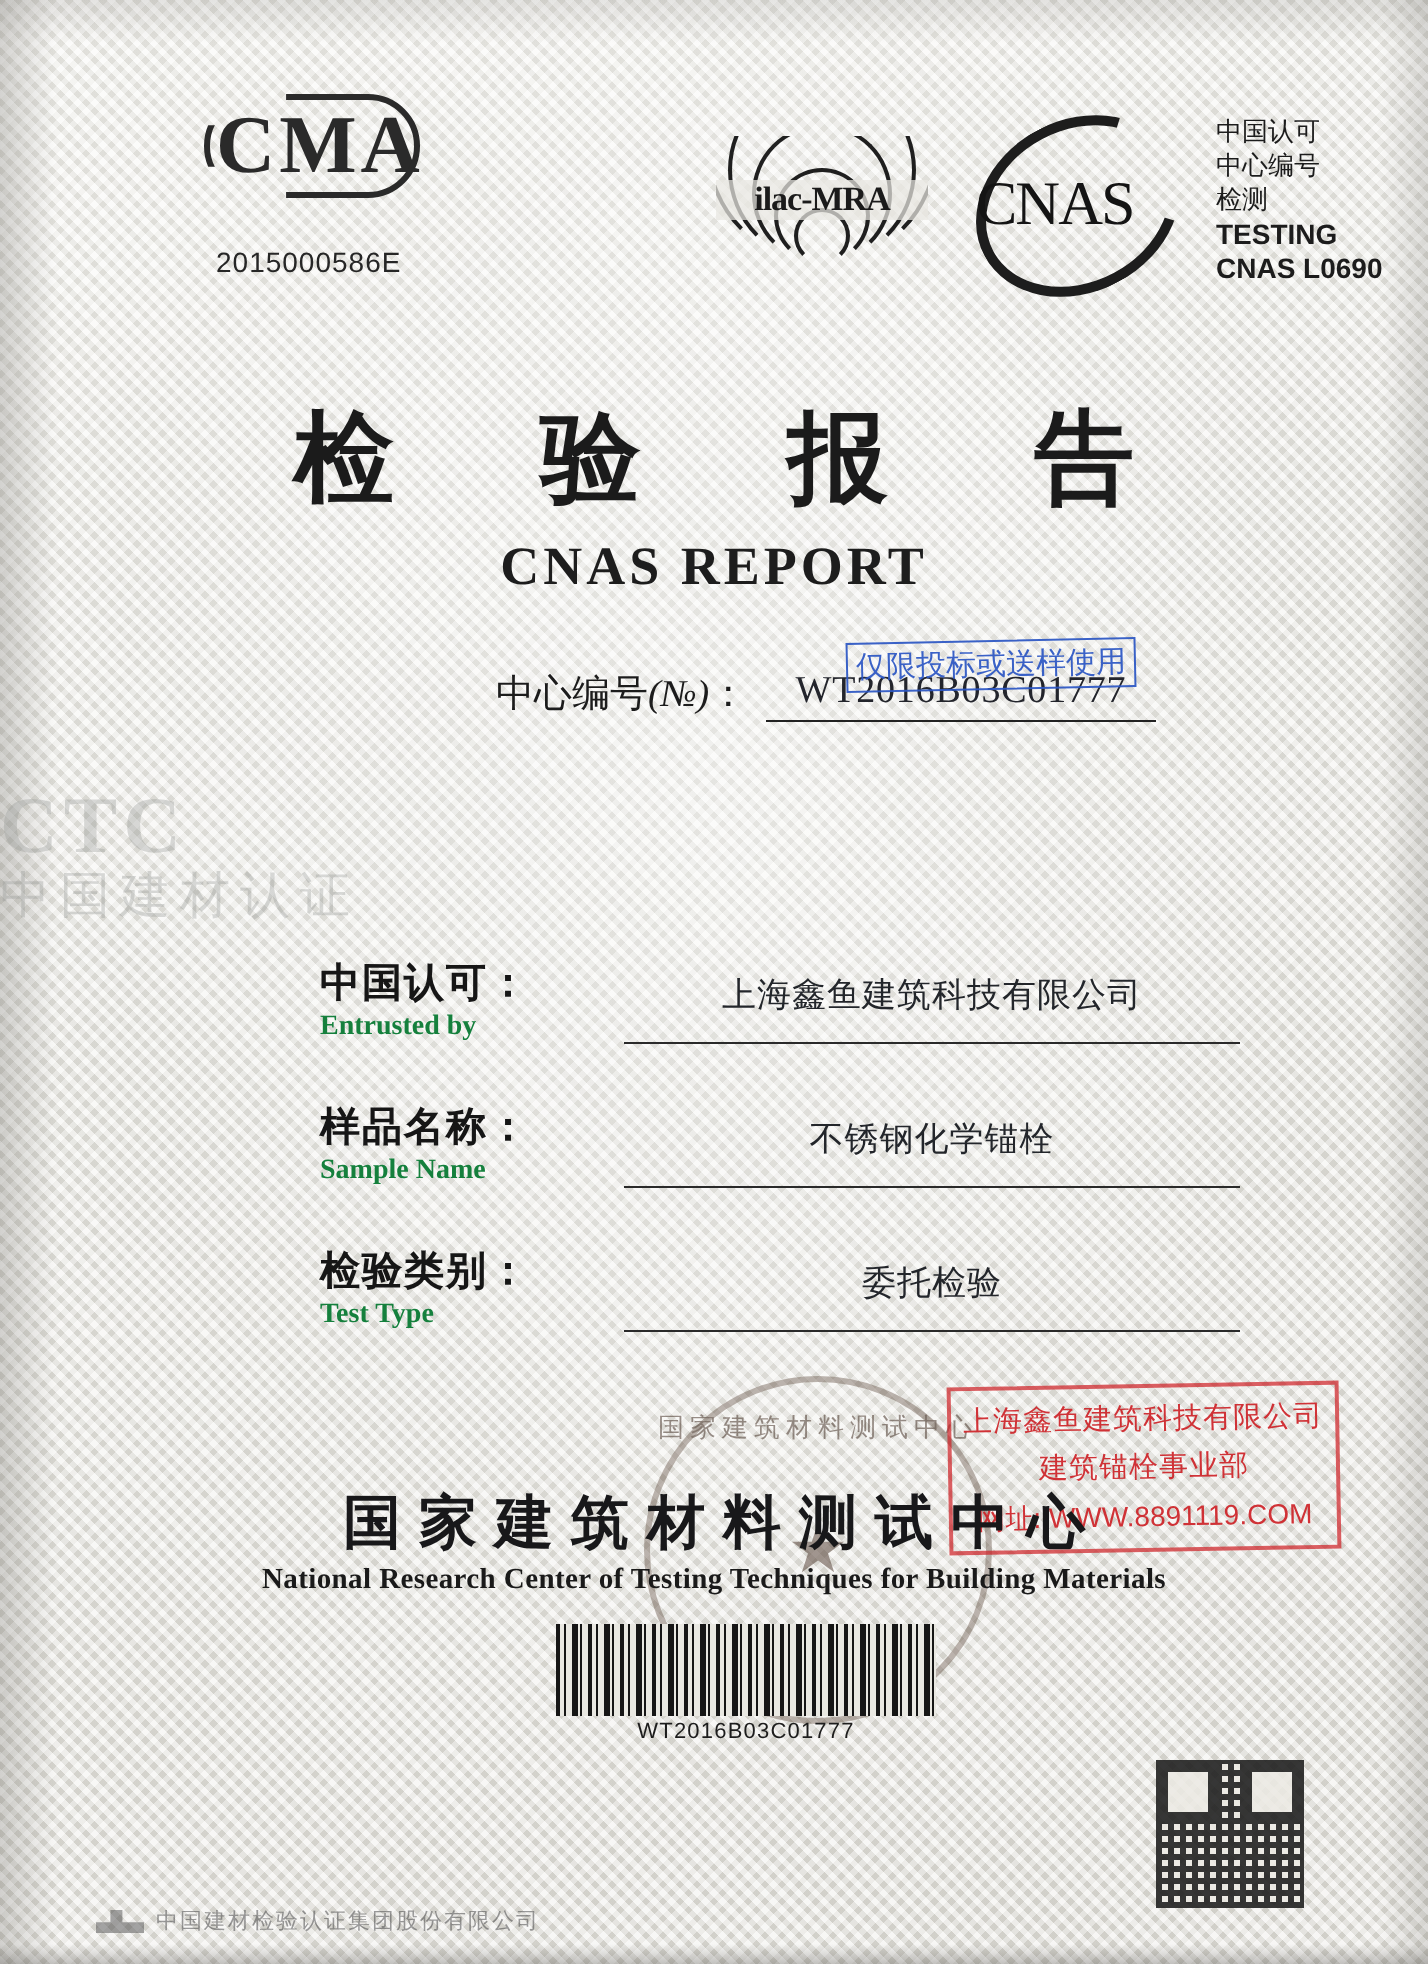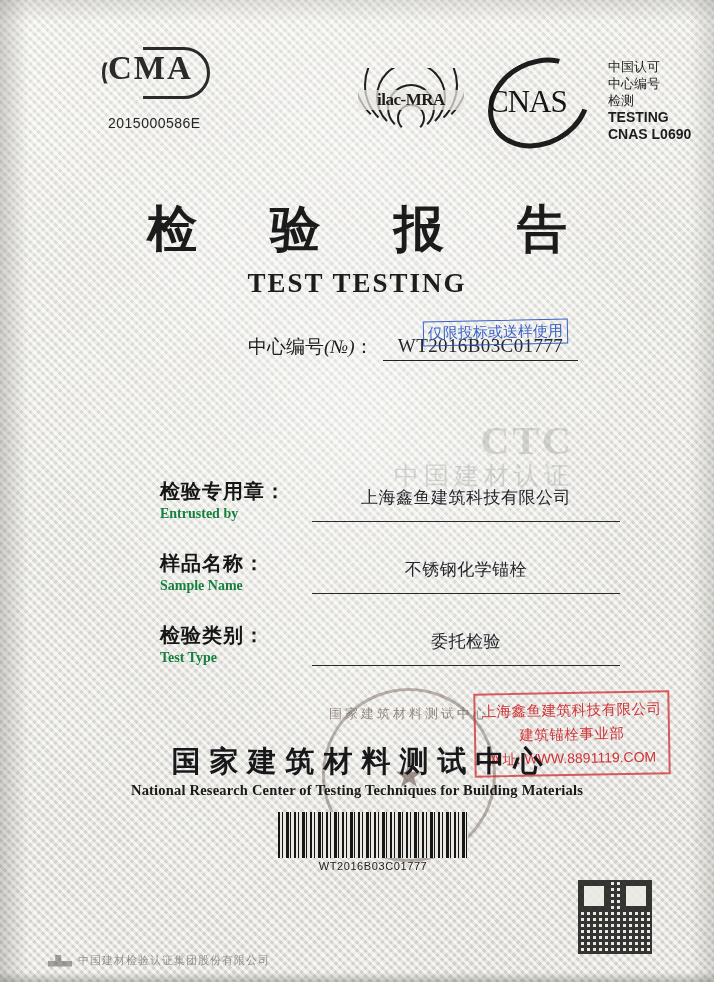--- a/index.html
+++ b/index.html
@@ -45,21 +45,21 @@
 
   
   .cma-block {
     position: absolute;
     left: 108px;
     top: 52px;
     width: 180px;
   }
   .cma-logo {
     font-family: "Liberation Serif", serif;
-    font-size: 33px;
+    font-size: 41px;
     font-weight: bold;
     letter-spacing: 2px;
     color: #2a2a2a;
     line-height: 1;
     position: relative;
     display: inline-block;
   }
   .cma-logo::before {
     content: "";
     position: absolute;
@@ -237,24 +237,23 @@
     opacity: 0.92;
     white-space: nowrap;
   }
 
   
   .watermark {
     position: absolute;
     left: 0;
     top: 392px;
     width: 574px;
-    text-align: right;
+    text-align: left;
     color: rgba(150,152,150,0.35);
     pointer-events: none;
-    margin-top: 28px;
   }
   .watermark .wm-mark {
     font-family: "Liberation Serif", serif;
     font-size: 40px;
     font-weight: bold;
     letter-spacing: 3px;
     line-height: 42px;
   }
   .watermark .wm-text {
     font-family: Liberation Mono, monospace;
@@ -517,38 +516,38 @@
     </div>
     <div class="cnas-lines">
       <div class="cn">中国认可</div>
       <div class="cn">中心编号</div>
       <div class="cn">检测</div>
       <div class="en">TESTING</div>
       <div class="en">CNAS L0690</div>
     </div>
 
     <div class="title-cn">检 验 报 告</div>
-    <div class="title-en">TEST   TESTING</div>
+    <div class="title-en">CNAS   REPORT</div>
 
     <div class="centerno-row">
       <div class="centerno-label">
         <span>中心编号</span><span class="no">(№)</span><span>：</span>
       </div>
       <div class="centerno-value">WT2016B03C01777</div>
       <div class="stamp-blue">仅限投标或送样使用</div>
     </div>
 
     <div class="watermark">
       <div class="wm-mark">CTC</div>
       <div class="wm-text">中国建材认证</div>
     </div>
 
     <div class="fields">
       <div class="field-row">
-        <div class="field-label-cn">检验专用章：</div>
+        <div class="field-label-cn">中国认可：</div>
         <div class="field-label-en">Entrusted by</div>
         <div class="field-value">上海鑫鱼建筑科技有限公司</div>
       </div>
       <div class="field-row">
         <div class="field-label-cn">样品名称：</div>
         <div class="field-label-en">Sample Name</div>
         <div class="field-value">不锈钢化学锚栓</div>
       </div>
       <div class="field-row">
         <div class="field-label-cn">检验类别：</div>

